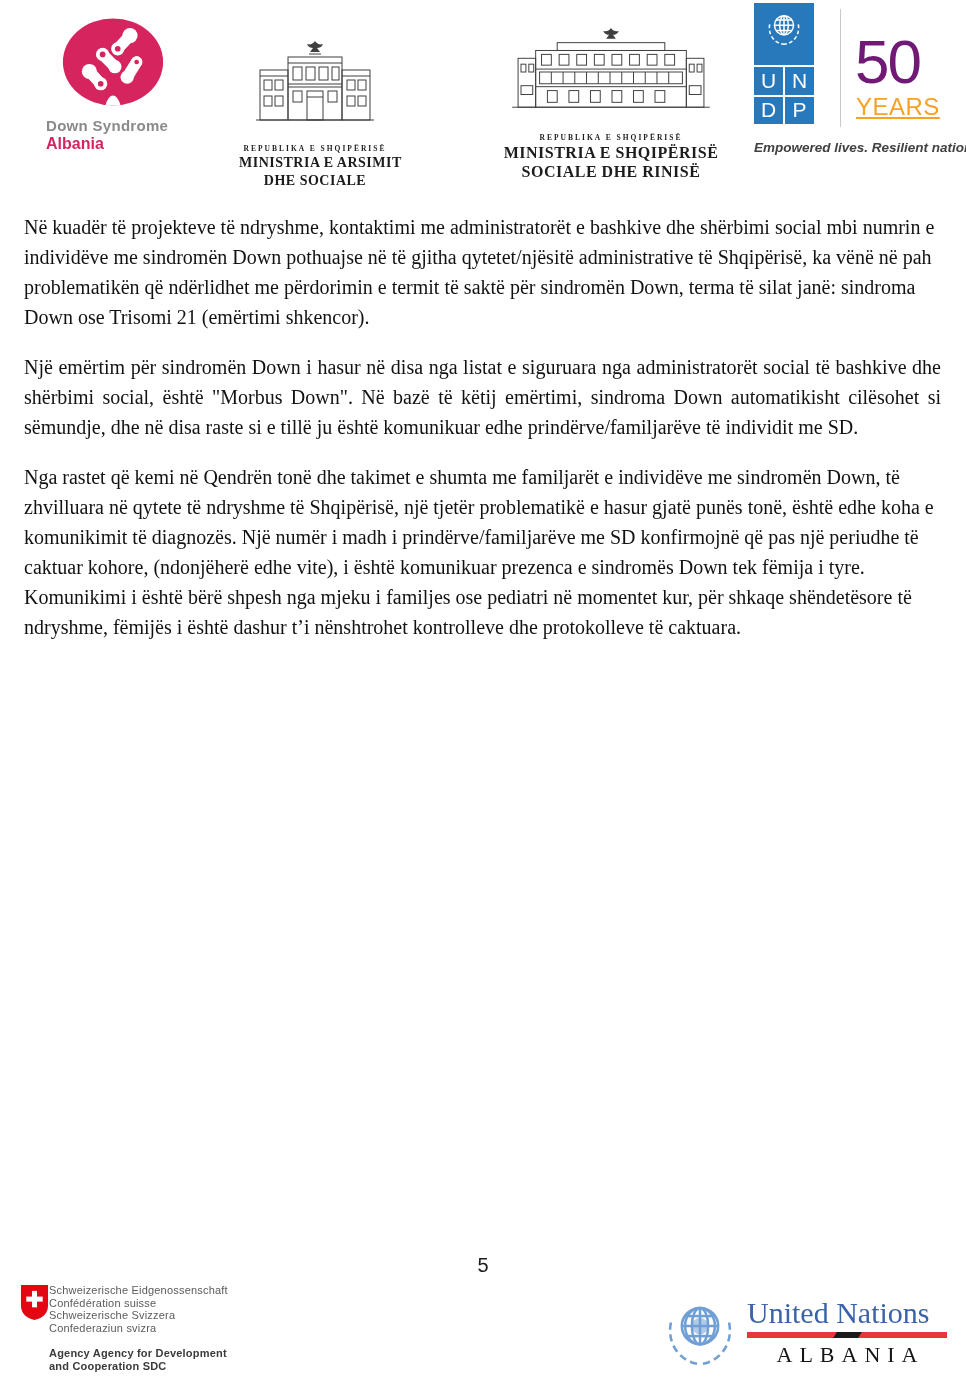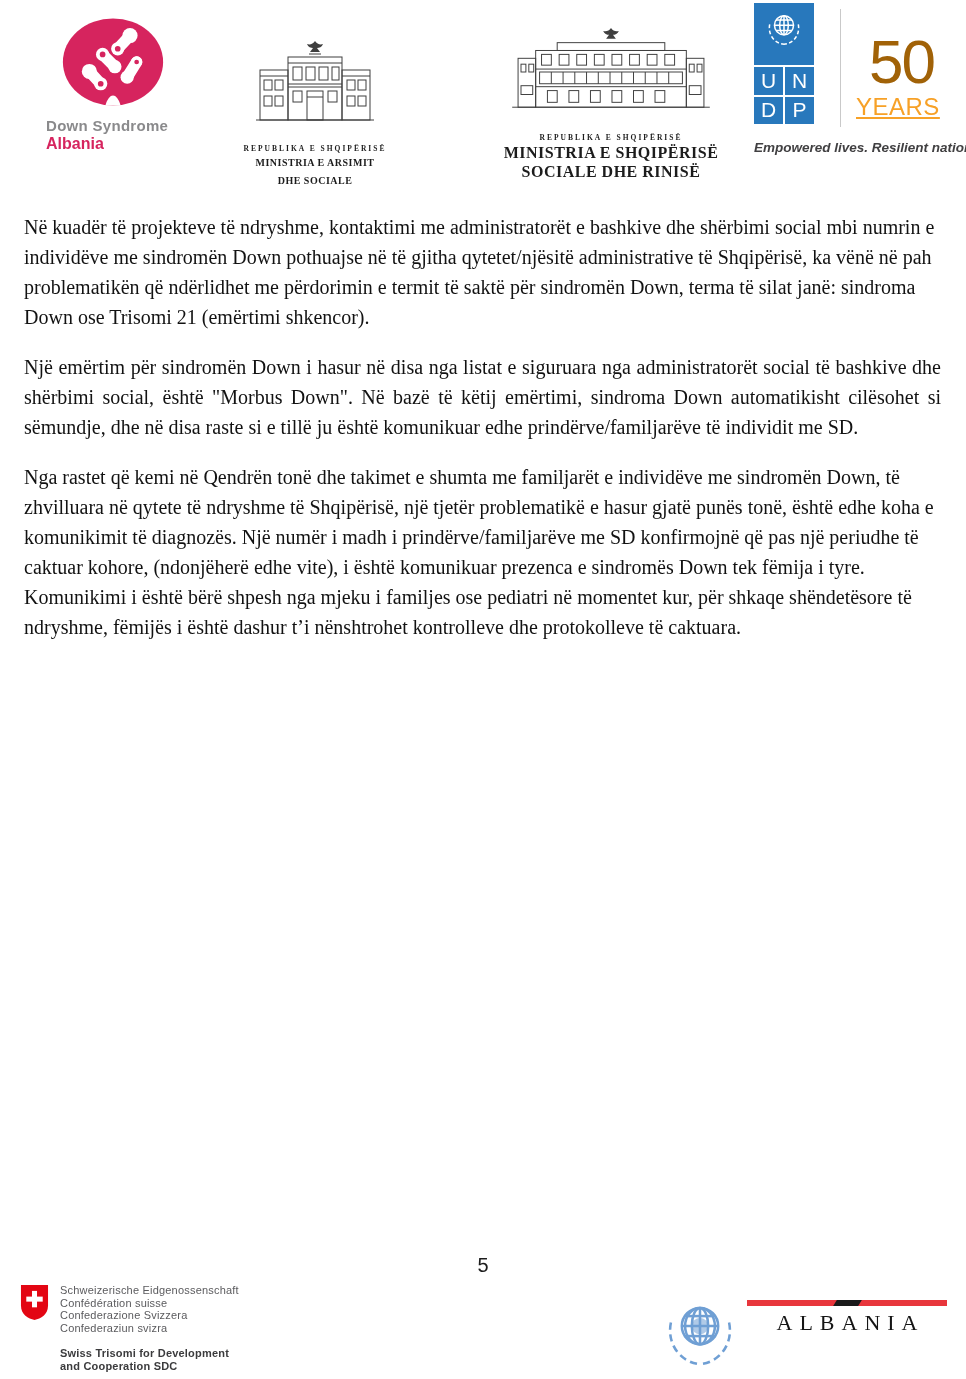--- a/index.html
+++ b/index.html
@@ -15,50 +15,50 @@
   .ministry{position:absolute;text-align:center;color:#1c1c1c;}
   .min-edu{left:239px;top:40px;width:152px;}
   .min-soc{left:497px;top:27px;width:228px;}
   .ministry svg{display:block;margin:0 auto;}
   .min-edu svg{width:120px;height:88px;}
   .min-soc svg{width:208px;height:90px;}
   .republic{font-family:"Liberation Serif",serif;font-size:7.5px;font-weight:700;
             letter-spacing:2px;margin-top:16px;white-space:nowrap;}
   .min-name{font-family:"Liberation Serif",serif;font-weight:700;letter-spacing:.5px;
             margin-top:2px;white-space:nowrap;}
-  .min-edu .min-name{font-size:10px;line-height:16px;}
+  .min-edu .min-name{font-size:14px;line-height:16px;}
   .min-soc .min-name{font-size:16px;line-height:17px;}
 
   .undp{position:absolute;left:754px;top:3px;width:200px;height:160px;}
   .undp-box{position:absolute;left:0;top:0;width:60px;height:121px;background:#2878bc;}
   .undp-box svg{position:absolute;left:9px;top:5px;width:42px;height:46px;}
   .undp-grid{position:absolute;left:0;right:0;bottom:0;height:57px;display:grid;
              grid-template-columns:1fr 1fr;grid-template-rows:1fr 1fr;gap:2px;
              background:#fff;border-top:2px solid #fff;}
   .undp-cell{background:#2878bc;color:#fff;display:flex;align-items:center;justify-content:center;
              font-size:21px;font-weight:400;}
   .undp-divider{position:absolute;left:86px;top:6px;width:1px;height:118px;background:#c9c9c9;}
-  .fifty{position:absolute;left:115px;top:28px;font-size:62px;line-height:1;color:#a16207;letter-spacing:-2px;}
+  .fifty{position:absolute;left:101px;top:28px;font-size:62px;line-height:1;color:#701a75;letter-spacing:-2px;}
   .years{position:absolute;left:102px;top:92px;font-size:24px;line-height:1;font-weight:500;
          color:#f7a127;letter-spacing:.5px;text-decoration:underline;}
   .tagline{position:absolute;left:0;top:137px;font-style:italic;font-weight:700;font-size:13.5px;
            color:#414042;white-space:nowrap;}
 
   
   .bodytext{position:absolute;left:24px;top:188px;width:917px;
             font-family:"Liberation Serif","DejaVu Serif",serif;
             font-size:20px;line-height:30px;color:#121212;margin-top:24px;}
   .bodytext p{margin:0 0 20px 0;}
   .bodytext p.justify{text-align:justify;}
 
   
   .pagenum{position:absolute;left:0;right:0;top:1254px;text-align:center;
            font-size:20px;color:#1c1c1c;}
 
-  .sdc{position:absolute;left:20px;top:1284px;display:flex;gap:11px;}
+  .sdc{position:absolute;left:20px;top:1284px;display:flex;gap:0;}
   .sdc-shield svg{width:29px;height:37px;display:block;}
   .sdc-text{font-size:11px;line-height:12.5px;color:#5b5b5e;letter-spacing:.2px;}
   .sdc-text .ln{white-space:nowrap;}
   .sdc-bold{margin-top:13px;font-weight:700;color:#3b3b3d;}
 
   .una{position:absolute;left:657px;top:1296px;width:295px;height:83px;}
   .una-emblem{position:absolute;left:0;top:1px;width:86px;height:80px;}
   .una-textcol{position:absolute;left:90px;top:1px;width:202px;}
   .una-title{font-family:"Liberation Serif",serif;font-size:30px;line-height:32px;
              color:#3b63a8;white-space:nowrap;}
@@ -226,24 +226,24 @@
     <div class="sdc-shield">
       <svg viewBox="0 0 30 38">
         <path d="M1 1h28v21c0 9.5-7.5 13.5-14 15C8.5 35.5 1 31.5 1 22Z" fill="#e30613"></path>
         <rect x="12.4" y="7" width="5.2" height="17" fill="#fff"></rect>
         <rect x="6.5" y="12.9" width="17" height="5.2" fill="#fff"></rect>
       </svg>
     </div>
     <div class="sdc-text">
       <div class="ln">Schweizerische Eidgenossenschaft</div>
       <div class="ln">Confédération suisse</div>
-      <div class="ln">Confederazione Svizzera</div>
+      <div class="ln">Schweizerische Svizzera</div>
       <div class="ln">Confederaziun svizra</div>
       <div class="sdc-bold">
-        <div class="ln">Swiss Trisomi for Development</div>
+        <div class="ln">Agency Agency for Development</div>
         <div class="ln">and Cooperation SDC</div>
       </div>
     </div>
   </div>
 
   <div class="una">
     <svg class="una-emblem" viewBox="0 0 44 44">
       <g fill="none" stroke="#6f9fd4" stroke-width="1.4">
         <circle cx="22" cy="16" r="10"></circle>
         <line x1="12" y1="16" x2="32" y2="16"></line>
@@ -251,20 +251,21 @@
         <ellipse cx="22" cy="16" rx="4.5" ry="10"></ellipse>
         <ellipse cx="22" cy="16" rx="8.2" ry="10"></ellipse>
         <line x1="13.5" y1="10.5" x2="30.5" y2="10.5"></line>
         <line x1="13.5" y1="21.5" x2="30.5" y2="21.5"></line>
         <path d="M6 14c-2.5 12 5.5 22 16 23" stroke-dasharray="4 2.5"></path>
         <path d="M38 14c2.5 12-5.5 22-16 23" stroke-dasharray="4 2.5"></path>
       </g>
       <circle cx="22" cy="16" r="4.5" fill="#6f9fd4" opacity="0.55"></circle>
     </svg>
     <div class="una-textcol">
+      <div class="una-title">United Nations</div>
       <div class="una-bar">
         <div class="una-notch"></div>
       </div>
       <div class="una-country">ALBANIA</div>
     </div>
   </div>
 
 </div>
 
 </body></html>

